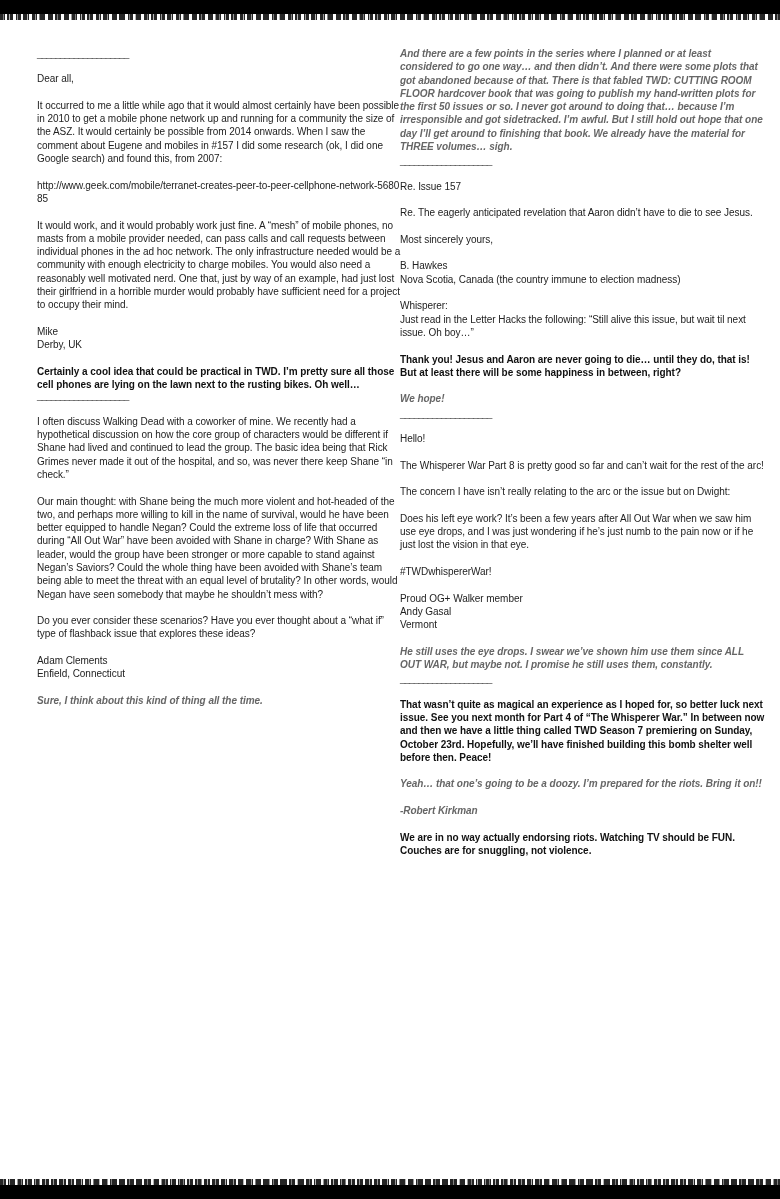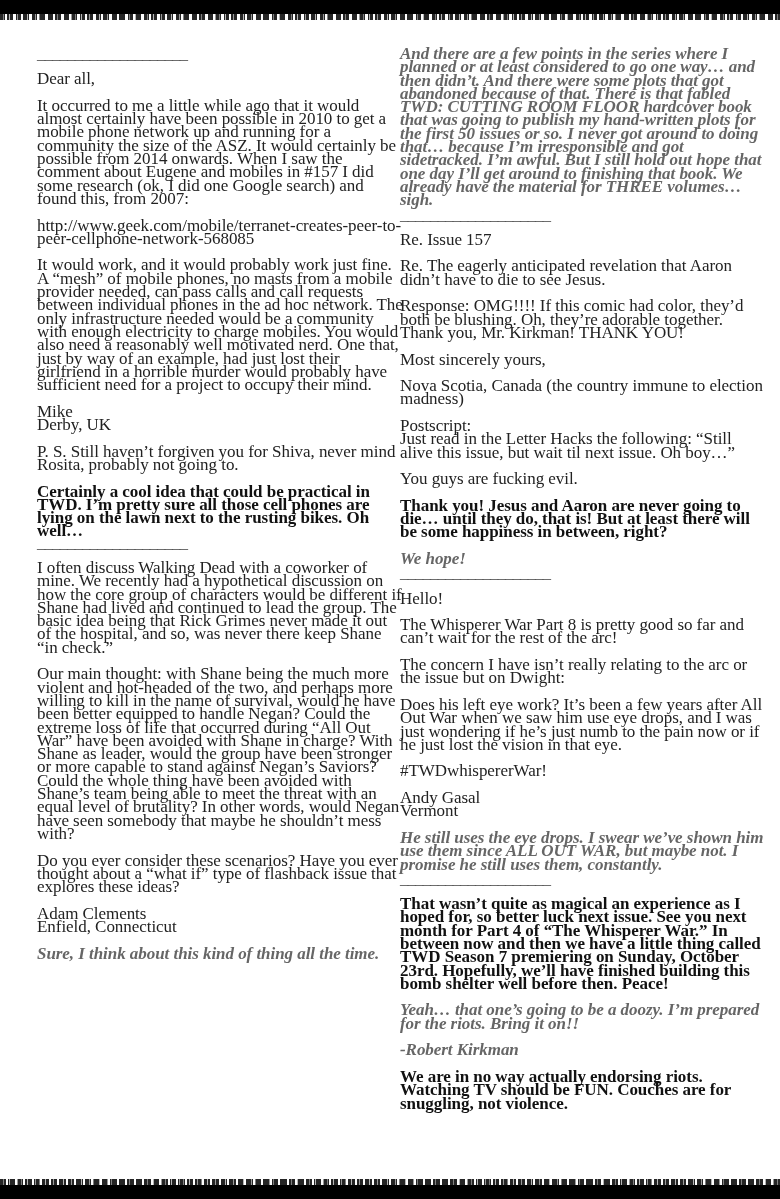--- a/index.html
+++ b/index.html
@@ -15,21 +15,21 @@
   .torn-top::after { top: 14px; height: 6px;
     -webkit-mask: repeating-linear-gradient(90deg, #000 0 5px, transparent 5px 7px, #000 7px 13px, transparent 13px 16px);
             mask: repeating-linear-gradient(90deg, #000 0 5px, transparent 5px 7px, #000 7px 13px, transparent 13px 16px);
   }
   .torn-bottom { bottom: 0; height: 14px; }
   .torn-bottom::before { top: -6px; height: 6px;
     -webkit-mask: repeating-linear-gradient(90deg, #000 0 6px, transparent 6px 8px, #000 8px 15px, transparent 15px 17px);
             mask: repeating-linear-gradient(90deg, #000 0 6px, transparent 6px 8px, #000 8px 15px, transparent 15px 17px);
   }
   .column { position: absolute; top: 47px; width: 366px;
-    font-family: Liberation Serif, serif; font-size: 17px; line-height: 13.3px; color: #222; letter-spacing: -0.05px; }
+    font-family: Liberation Sans, sans-serif; font-size: 10px; line-height: 13.3px; color: #222; letter-spacing: -0.05px; }
   .col-left { left: 37px; top: 49px; }
   .col-right { left: 400px; top: 47px; }
   .col-left .p, .col-right .p { margin: 0 0 13.3px 0; white-space: pre-line; }
   .reply-bold { font-weight: bold; color: #111; }
   .reply-italic { font-weight: bold; font-style: italic; color: #666; }
   .sep { color: #555; letter-spacing: -1px; margin: 0 0 13.3px 0; line-height: 10px; }
   .url { word-break: break-all; }
   .mb0 { margin-bottom: 0 !important; }
 </style>
 </head>
@@ -40,21 +40,20 @@
 <div class="column col-left">
   <div class="sep">____________________</div>
 
   <div>
     <div class="p">Dear all,</div>
     <div class="p">It occurred to me a little while ago that it would almost certainly have been possible in 2010 to get a mobile phone network up and running for a community the size of the ASZ.  It would certainly be possible from 2014  onwards. When I saw the comment about Eugene and mobiles in #157 I did some research (ok,  I did one Google search) and found this,  from 2007:</div>
     <div class="p url">http://www.geek.com/mobile/terranet-creates-peer-to-peer-cellphone-network-568085</div>
     <div class="p">It would work, and it would probably work just fine. A “mesh” of mobile phones,  no masts from a mobile provider needed,  can pass calls and call requests between individual phones in the ad hoc network. The only infrastructure needed would be a community with enough electricity to charge mobiles. You would also need a reasonably well motivated nerd. One that, just by way of an example, had just lost their girlfriend in a horrible murder would probably have sufficient need for a project to occupy their mind.</div>
     <div>Mike</div>
     <div class="p">Derby, UK</div>
-    <div class="p">P. S.  Still haven’t forgiven you for Shiva,  never mind Rosita, probably not going to.</div>
     <div class="p reply-bold mb0">Certainly a cool idea that could be practical in TWD. I’m pretty sure all those cell phones are lying on the lawn next to the rusting bikes. Oh well…</div>
   </div>
 
   <div class="sep">____________________</div>
 
   <div>
     <div class="p">I often discuss Walking Dead with a coworker of mine. We recently had a hypothetical discussion on how the core group of characters would be different if Shane had lived and continued to lead the group.  The basic idea being that Rick Grimes never made it out of the hospital, and so, was never there keep Shane “in check.”</div>
     <div class="p">Our main thought: with Shane being the much more violent and hot-headed of the two, and perhaps more willing to kill in the name of survival, would he have been better equipped to handle Negan?  Could the extreme loss of life that occurred during “All Out War” have been avoided with Shane in charge?  With Shane as leader, would the group have been stronger or more capable to stand against Negan’s Saviors?  Could the whole thing have been avoided with Shane’s team being able to meet the threat with an equal level of brutality?  In other words, would Negan have seen somebody that maybe he shouldn’t mess with?</div>
     <div class="p">Do you ever consider these scenarios?  Have you ever thought about a “what if” type of flashback issue that explores these ideas?</div>
     <div>Adam Clements</div>
@@ -63,38 +62,38 @@
   </div>
 </div>
 
 <div class="column col-right">
   <div class="p reply-italic mb0">And there are a few points in the series where I planned or at least considered to go one way… and then didn’t.  And there were some plots that got abandoned because of that.  There is that fabled TWD: CUTTING ROOM FLOOR hardcover book that was going to publish my hand-written plots for the first 50 issues or so.  I never got around to doing that… because I’m irresponsible and got sidetracked.  I’m awful. But I still hold out hope that one day I’ll get around to finishing that book. We already have the material for THREE volumes… sigh.</div>
   <div class="sep" style="margin-top:3px">____________________</div>
 
   <div>
     <div class="p">Re. Issue 157</div>
     <div class="p">Re. The eagerly anticipated revelation that Aaron didn’t have to die to see Jesus.</div>
-    <div class="p">Response: OMG!!!! If this comic had color, they’d both be blushing. Oh, they’re adorable together. Thank you, Mr. Kirkman! THANK YOU!</div>
     <div class="p">Most sincerely yours,</div>
+    <div>B. Hawkes</div>
     <div class="p">Nova Scotia, Canada (the country immune to election madness)</div>
-    <div>Postscript:</div>
+    <div>Whisperer:</div>
     <div class="p">Just read in the Letter Hacks the following: “Still alive this issue, but wait til next issue. Oh boy…”</div>
-    <div class="p">You guys are fucking evil.</div>
     <div class="p reply-bold">Thank you! Jesus and Aaron are never going to die… until they do, that is! But at least there will be some happiness in between, right?</div>
     <div class="p reply-italic mb0">We hope!</div>
   </div>
 
   <div class="sep" style="margin-top:3px">____________________</div>
 
   <div>
     <div class="p">Hello!</div>
     <div class="p">The Whisperer War Part 8 is pretty good so far and can’t wait for the rest of the arc!</div>
     <div class="p">The concern I have isn’t really relating to the arc or the issue but on Dwight:</div>
     <div class="p">Does his left eye work? It’s been a few years after All Out War when we saw him use eye drops, and I was just wondering if he’s just numb to the pain now or if he just lost the vision in that eye.</div>
     <div class="p">#TWDwhispererWar!</div>
+    <div>Proud OG+ Walker member</div>
     <div>Andy Gasal</div>
     <div class="p">Vermont</div>
     <div class="p reply-italic mb0">He still uses the eye drops.  I swear we’ve shown him use them since ALL OUT WAR, but maybe not. I promise he still uses them, constantly.</div>
   </div>
 
   <div class="sep" style="margin-top:3px">____________________</div>
 
   <div>
     <div class="p reply-bold">That wasn’t quite as magical an experience as I hoped for, so better luck next issue. See you next month for Part 4 of “The Whisperer War.” In between now and then we have a little thing called TWD Season 7 premiering on Sunday, October 23rd. Hopefully, we’ll have finished building this bomb shelter well before then. Peace!</div>
     <div class="p reply-italic">Yeah… that one’s going to be a doozy.  I’m prepared for the riots.  Bring it on!!</div>

